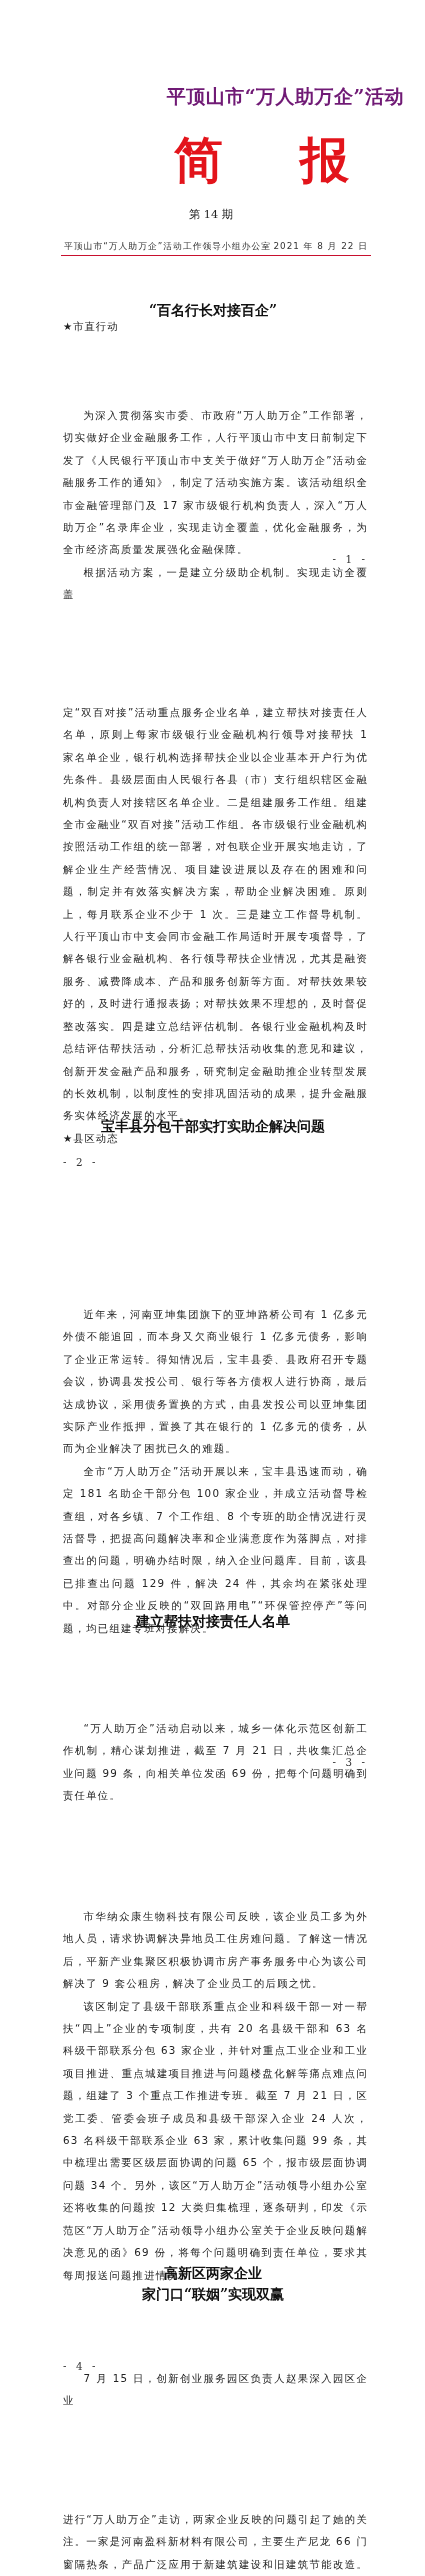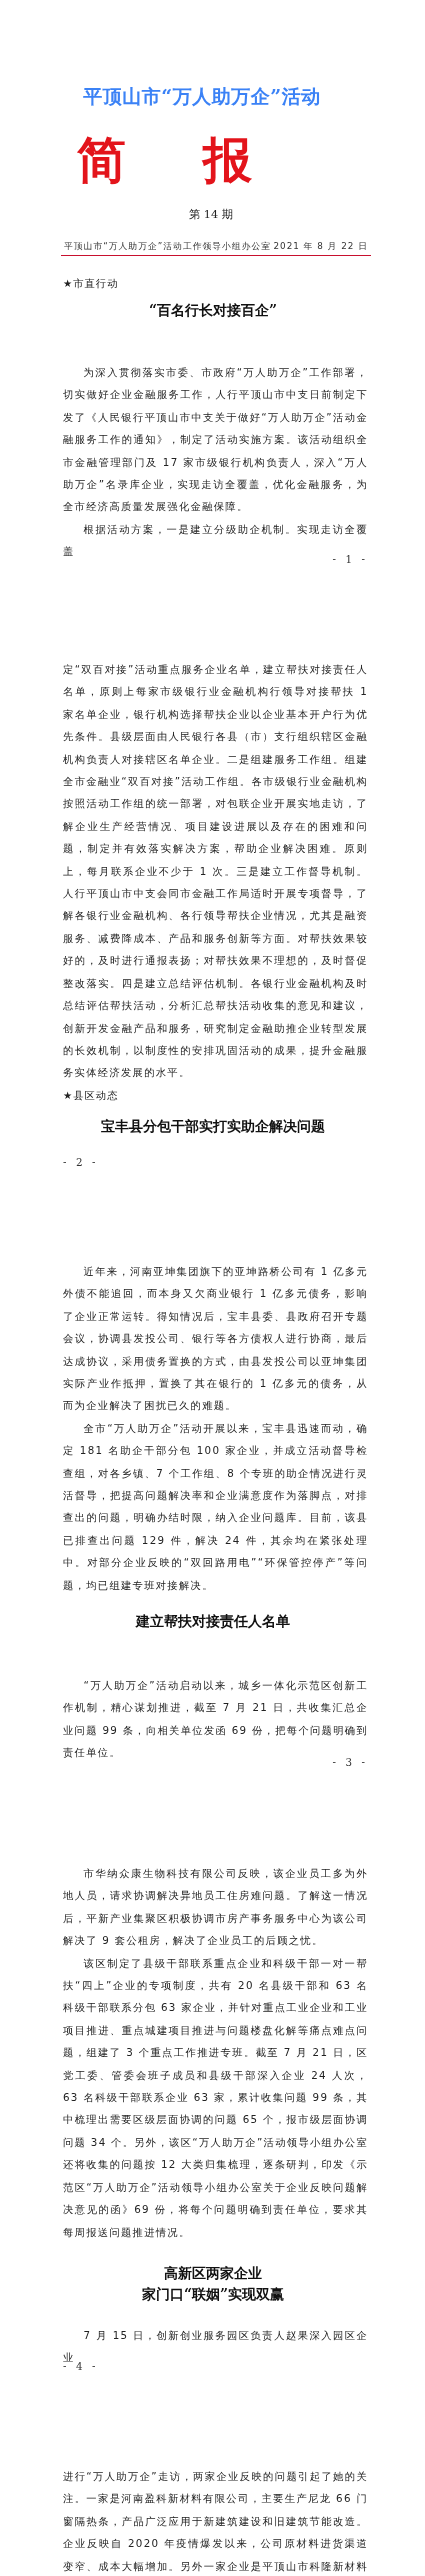--- a/index.html
+++ b/index.html
@@ -1,22 +1,22 @@
 <!DOCTYPE html>
 <html style="font-size:8.2px"><head>
 <meta charset="utf-8">
 <style>
   html,body{margin:0;padding:0;background:#ffffff;}
   body{width:426px;height:3614px;position:relative;overflow:hidden;
        font-family:"DejaVu Serif","Liberation Serif",serif;color:#1a1a1a;}
   .abs{position:absolute;}
-  .col{left:63px;width:305px;}
-  .red-title{left:0;width:404px;text-align:center;color:#3b82f6;font-weight:bold;
+  .col{left:63px;width:305px;margin-top:43px;}
+  .red-title{left:0;width:404px;text-align:right;color:#701a75;font-weight:bold;
        font-family:"DejaVu Serif",serif;font-size:19px;letter-spacing:0.5px;}
-  .jianbao{left:0;width:426px;text-align:left;color:#e3141b;font-weight:bold;
+  .jianbao{left:0;width:426px;text-align:right;color:#e3141b;font-weight:bold;
        font-size:49px;letter-spacing:77px;padding-left:77px;box-sizing:border-box;}
   .issue{left:0;width:422px;text-align:center;font-size:11.3px;color:#222;}
   .issuer{left:64px;width:304px;font-size:8.8px;color:#333;display:flex;justify-content:space-between;
        font-family:"DejaVu Sans",sans-serif;letter-spacing:1px;}
   .red-rule{left:61px;width:310px;height:1px;background:#c8102e;}
   .section-tag{font-size:10.3px;font-family:"DejaVu Sans",sans-serif;color:#222;letter-spacing:1px;}
   .headline{left:0;width:426px;text-align:center;font-weight:bold;font-size:14px;line-height:20.6px;color:#111;}
   .body-text{font-size:10.3px;line-height:22.4px;color:#222;letter-spacing:1.3px;
        font-family:"DejaVu Sans",sans-serif;text-align:justify;}
   .body-text p{margin:0;text-indent:2em;}

